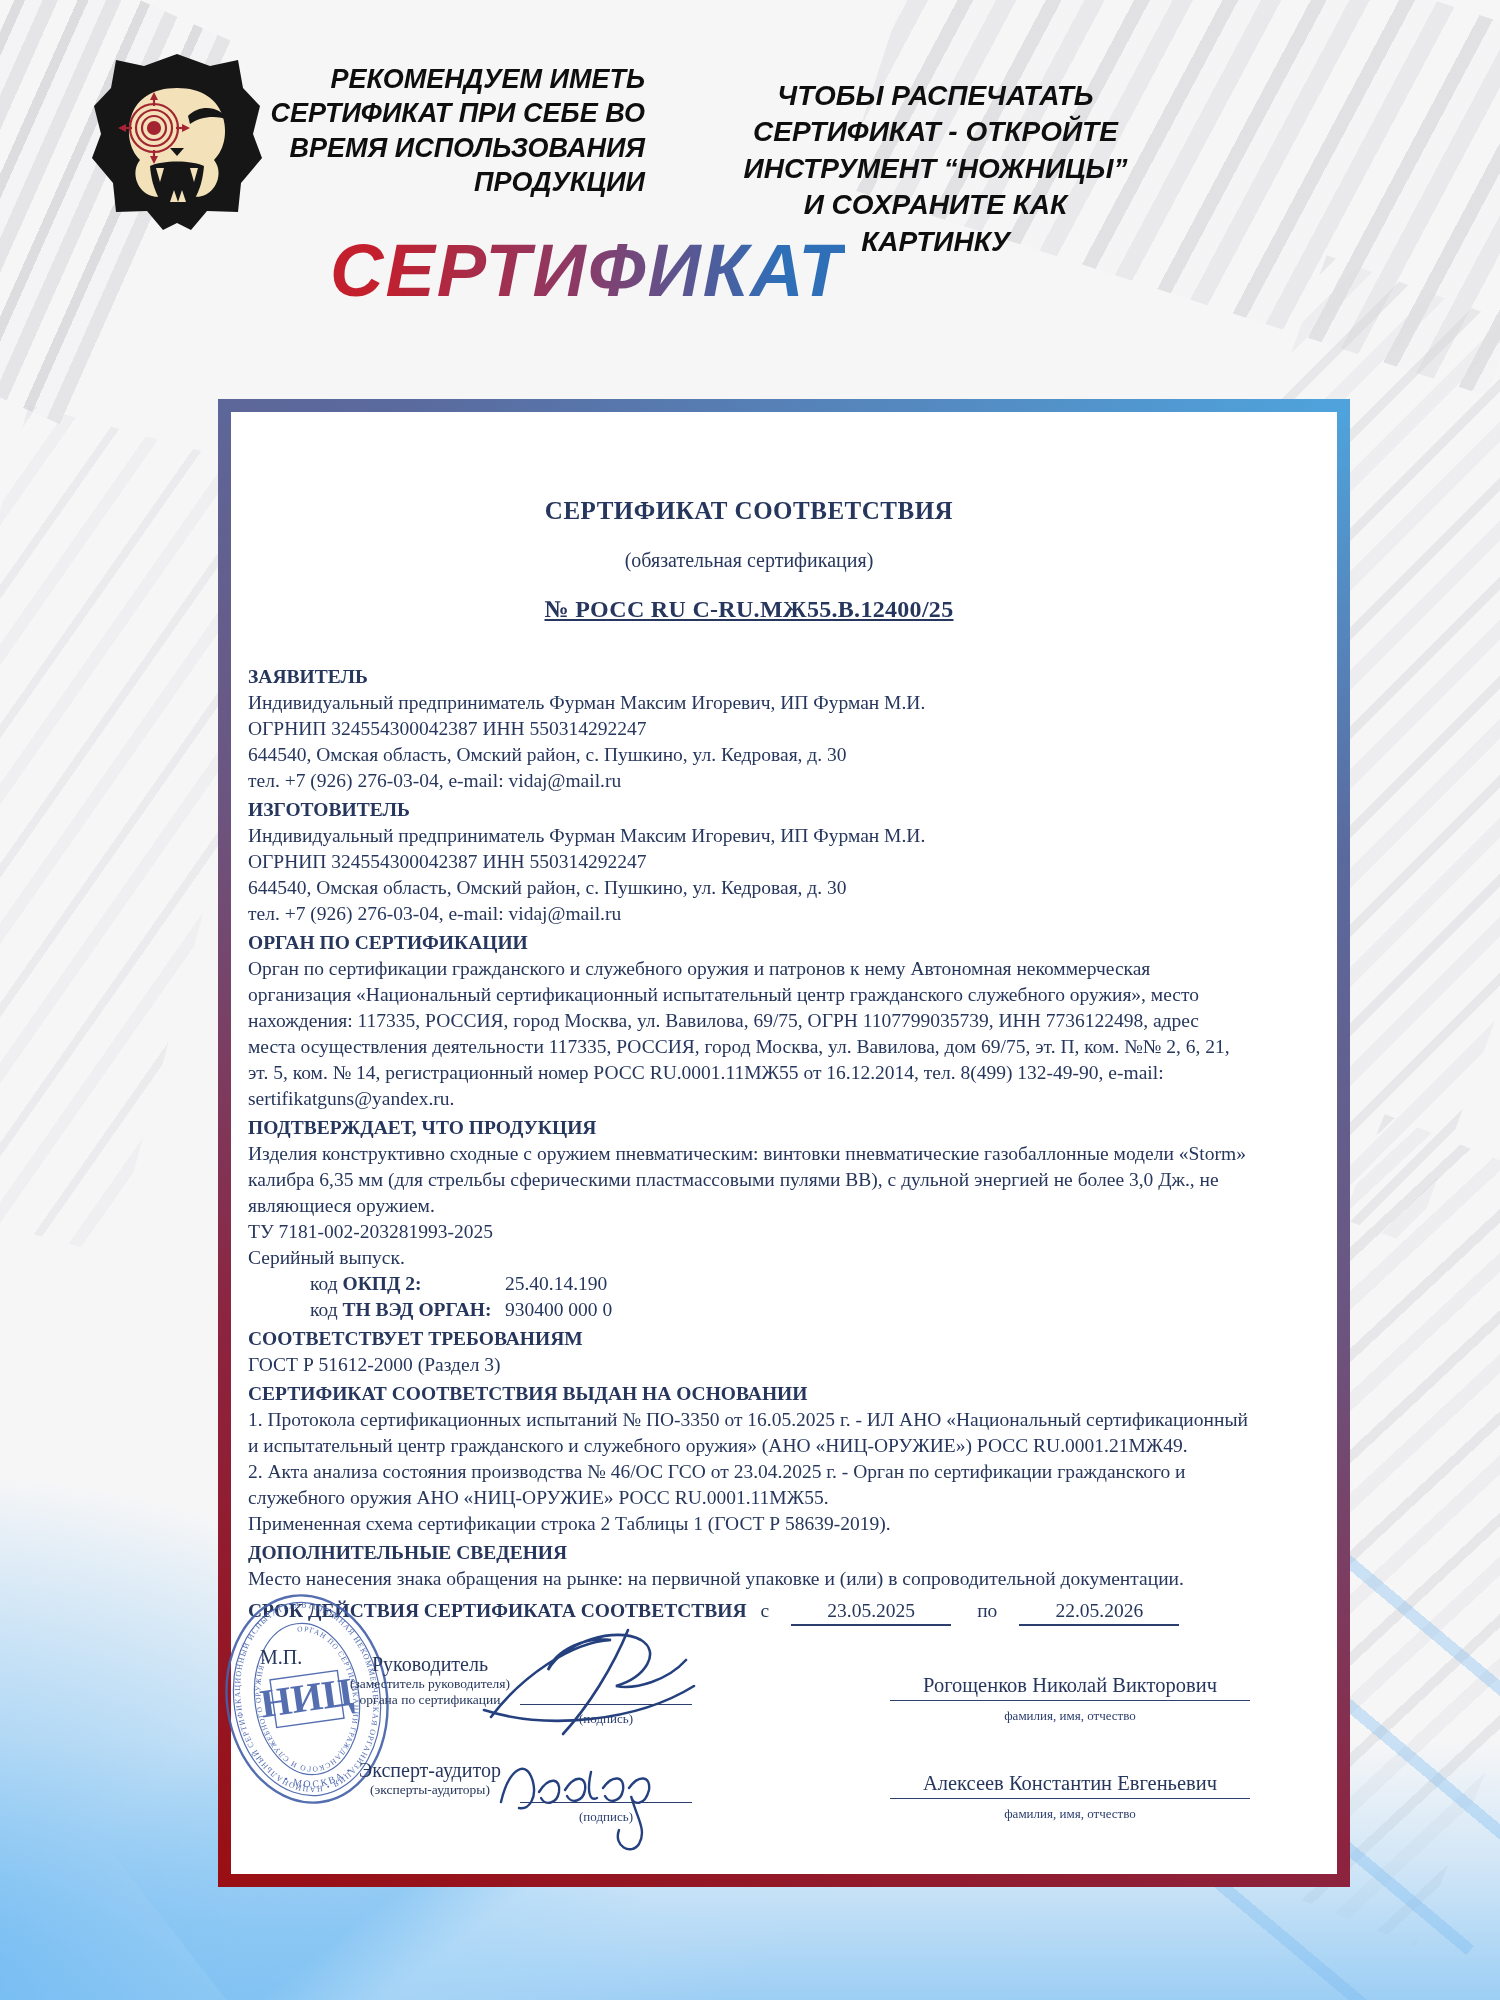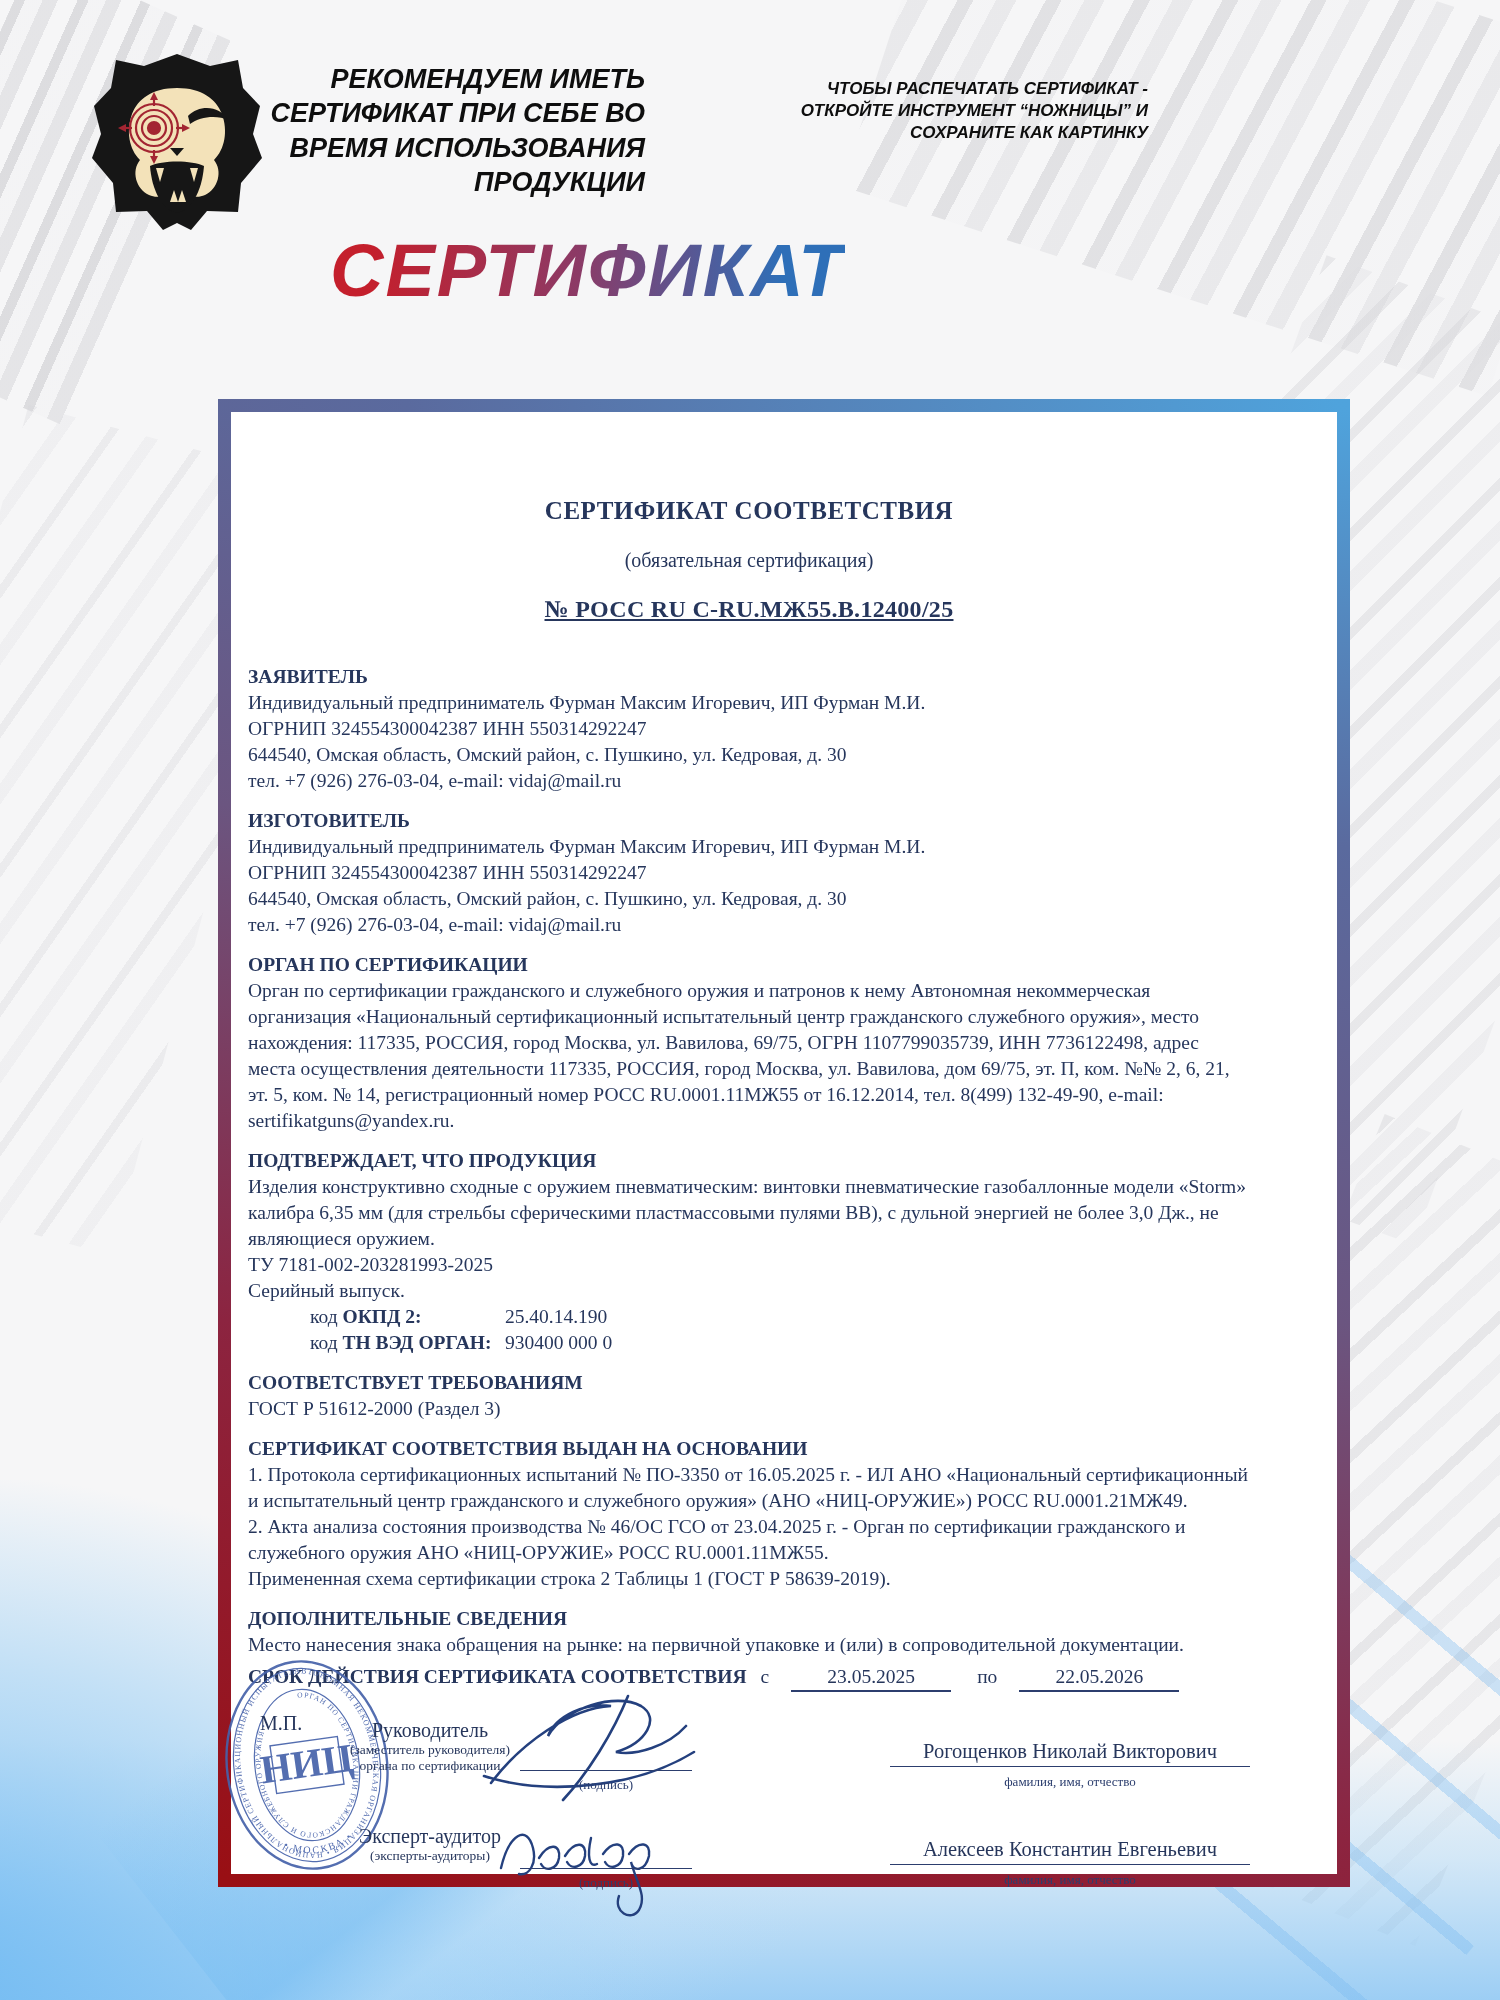--- a/index.html
+++ b/index.html
@@ -21,36 +21,36 @@
       background:linear-gradient(to top,rgba(141,199,244,.85),rgba(170,214,246,.45) 55%,transparent);}
   .wash-corner{left:-260px;top:1480px;width:900px;height:620px;
       background:radial-gradient(ellipse at 18% 82%,rgba(110,185,242,.95),rgba(150,205,245,.55) 45%,transparent 72%);}
   .wash-streak{left:180px;top:1560px;width:700px;height:520px;transform:rotate(-38deg);
       background:linear-gradient(to bottom,transparent,rgba(120,190,242,.55) 45%,rgba(190,225,250,.35) 60%,transparent);}
   .wash-right{left:1150px;top:1520px;width:420px;height:470px;transform:rotate(40deg);
       background:repeating-linear-gradient(0deg,transparent 0 40px,rgba(120,185,240,.35) 40px 52px,transparent 52px 110px);}
   
   .note{position:absolute;font-family:"Liberation Sans",sans-serif;font-style:italic;font-weight:bold;color:#0e0e0e;}
   .note-left{left:255px;top:62px;width:390px;text-align:right;font-size:27px;line-height:1.27;}
-  .note-right{left:763px;top:78px;width:385px;text-align:right;font-size:17px;line-height:1.3;}
+  .note-right{left:743px;top:78px;width:385px;text-align:center;font-size:28px;line-height:1.3;}
   .big-title{position:absolute;left:330px;top:228px;margin:0;font-family:"Liberation Sans",sans-serif;
       font-style:italic;font-weight:bold;font-size:74px;letter-spacing:2px;
       background:linear-gradient(90deg,#c41f2c 8%,#8c3a66 48%,#2e6fb8 88%);
       -webkit-background-clip:text;background-clip:text;color:transparent;}
   
   .frame{position:absolute;left:218px;top:399px;width:1132px;height:1488px;box-sizing:border-box;
       border:13px solid;border-image:linear-gradient(205deg,#4fa3dc 0%,#5a6a9e 22%,#6b5580 46%,#8c2440 72%,#990f14 100%) 1;
       background:#ffffff;}
   .doc{position:absolute;inset:0;color:#26365c;font-size:19.5px;line-height:26px;
       padding:64px 87px 0 17px;box-sizing:border-box;}
   .doc .center{text-align:center;margin-top:20px;}
   .doc-title{font-weight:bold;font-size:25px;line-height:30px;letter-spacing:.5px;}
   .doc-subtitle{font-size:20px;line-height:28px;}
   .doc-number{font-weight:bold;font-size:24px;line-height:30px;margin-top:40px;letter-spacing:.3px;text-decoration:underline;}
-  .sec-h{font-weight:bold;margin-top:14px;}
+  .sec-h{font-weight:bold;margin-top:3px;}
   .first-sec{margin-top:40px;}
   .code-row{padding-left:62px;}
   .code-row .cname{display:inline-block;width:190px;}
   .validity{margin-top:6px;display:flex;align-items:baseline;font-weight:bold;}
   .validity .vfrom{font-weight:normal;margin-left:14px;}
   .vdate{font-weight:normal;border-bottom:2px solid #2c3e6e;width:160px;text-align:center;margin-left:22px;}
   .vto{font-weight:normal;margin-left:26px;}
   
   .signing{position:relative;height:260px;margin-top:10px;}
   .mp{position:absolute;left:12px;top:8px;font-size:20px;}

